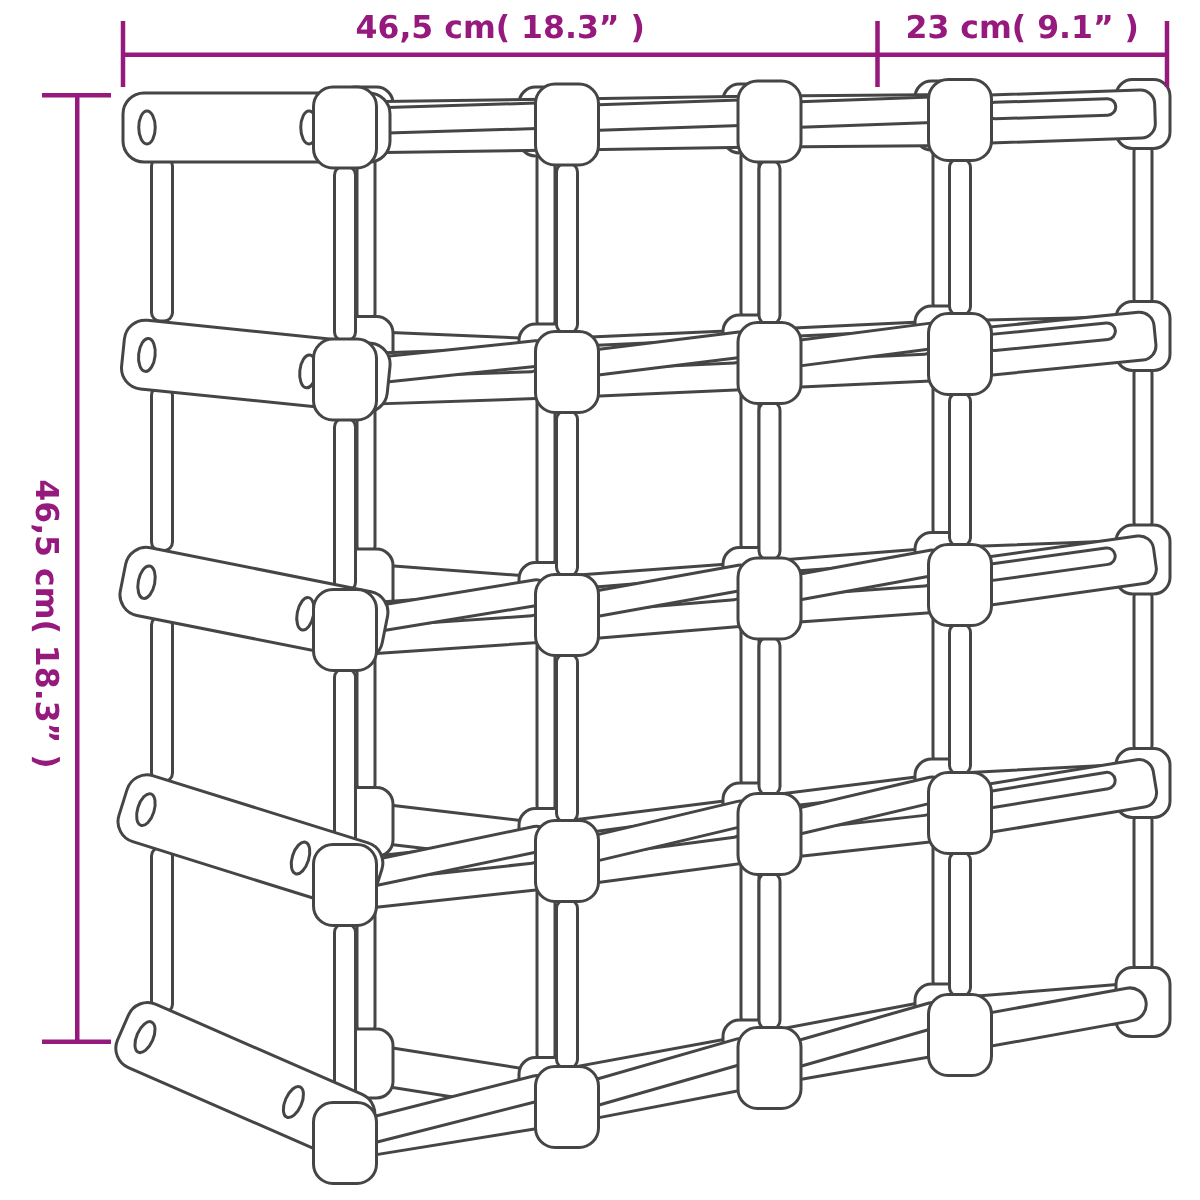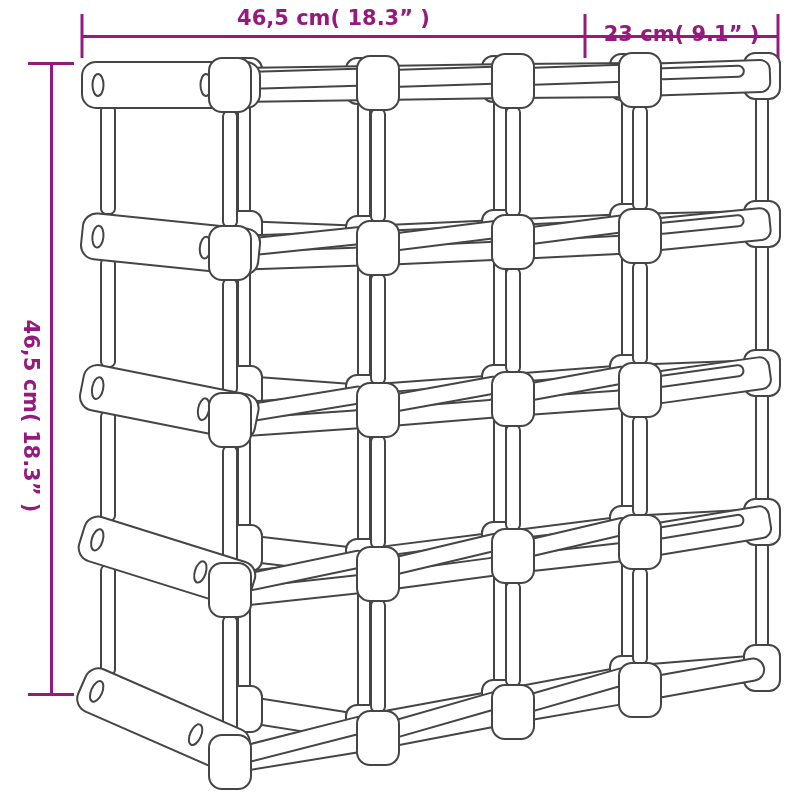--- a/index.html
+++ b/index.html
@@ -334,16 +334,16 @@
         <line x1="585" y1="14" x2="585" y2="58"></line>
         <line x1="778" y1="14" x2="778" y2="58"></line>
         <line x1="51.5" y1="63" x2="51.5" y2="695"></line>
         <line x1="28" y1="63.5" x2="74" y2="63.5"></line>
         <line x1="28" y1="694.5" x2="74" y2="694.5"></line>
       </g>
     </svg>
 
   <div class="dim-label" id="label-width" style="color: rgb(150, 25, 125);">46,5 cm( 18.3” )</div>
 
-  <div class="dim-label" id="label-depth" style="color: rgb(150, 25, 125); margin-top: 16px;">23 cm( 9.1” )</div>
+  <div class="dim-label" id="label-depth" style="color: rgb(150, 25, 125);">23 cm( 9.1” )</div>
 
   <div class="dim-label" id="label-height" style="color: rgb(150, 25, 125);">46,5 cm( 18.3” )</div>
 </div>
 
 </body></html>

